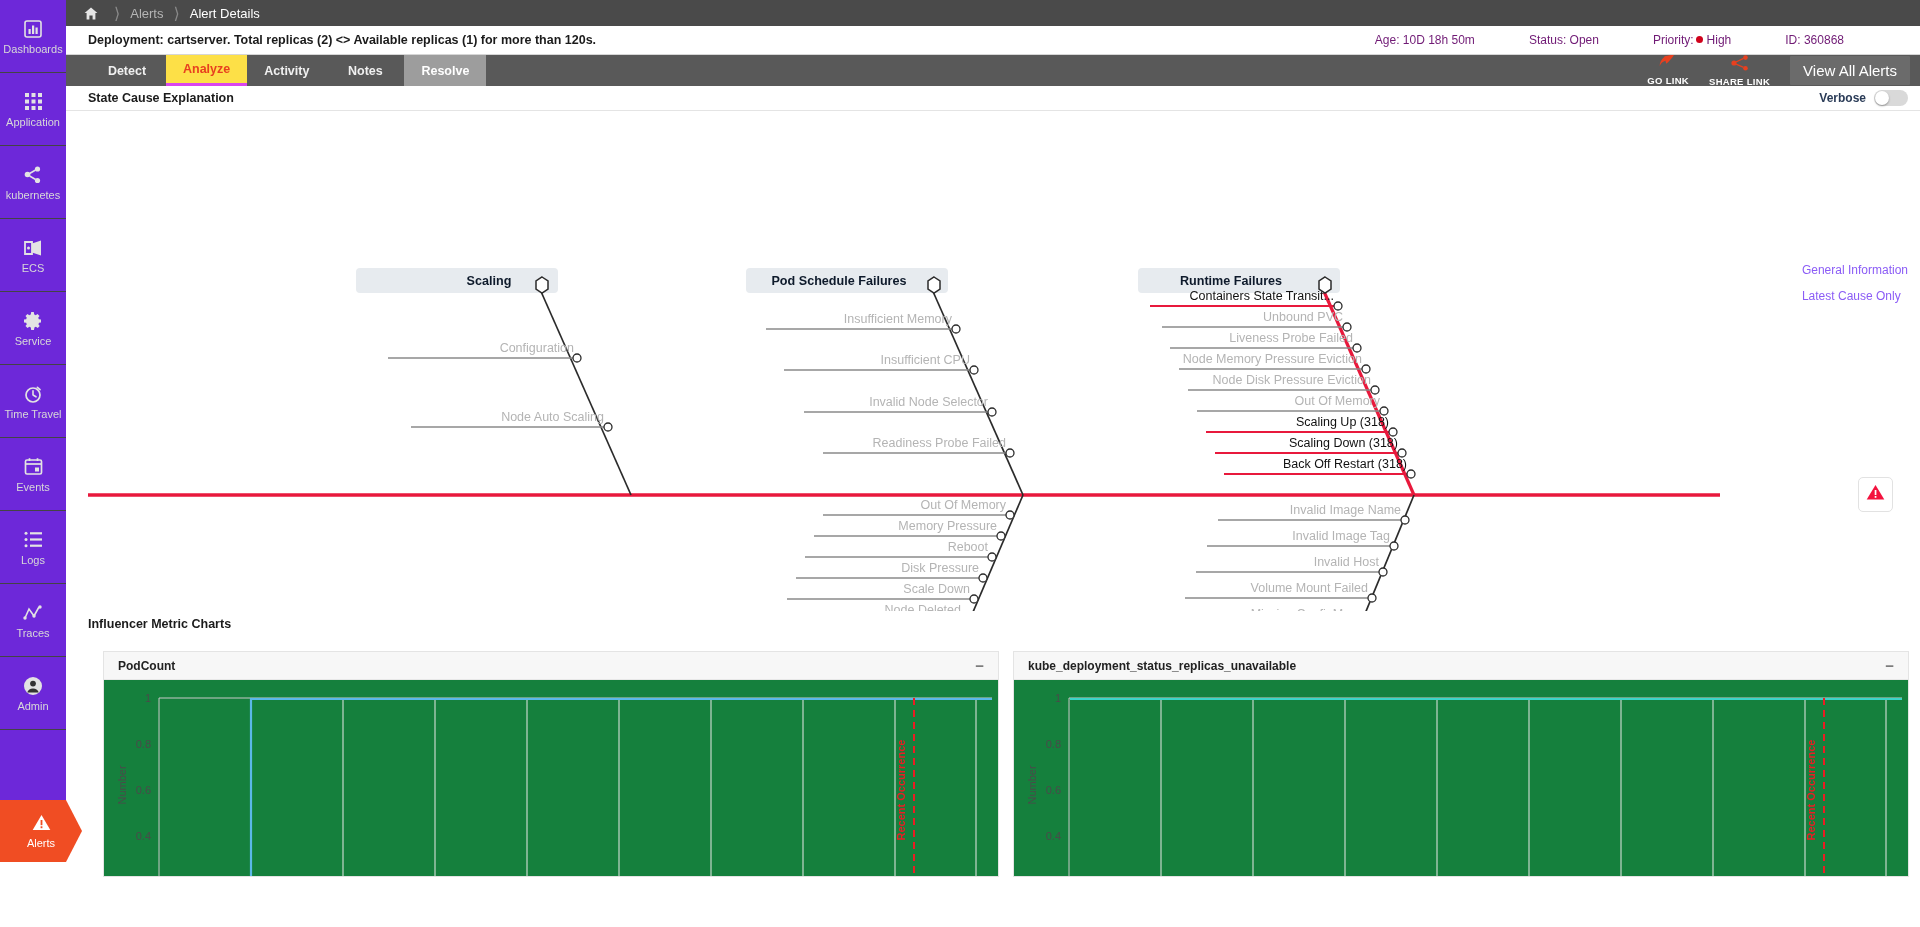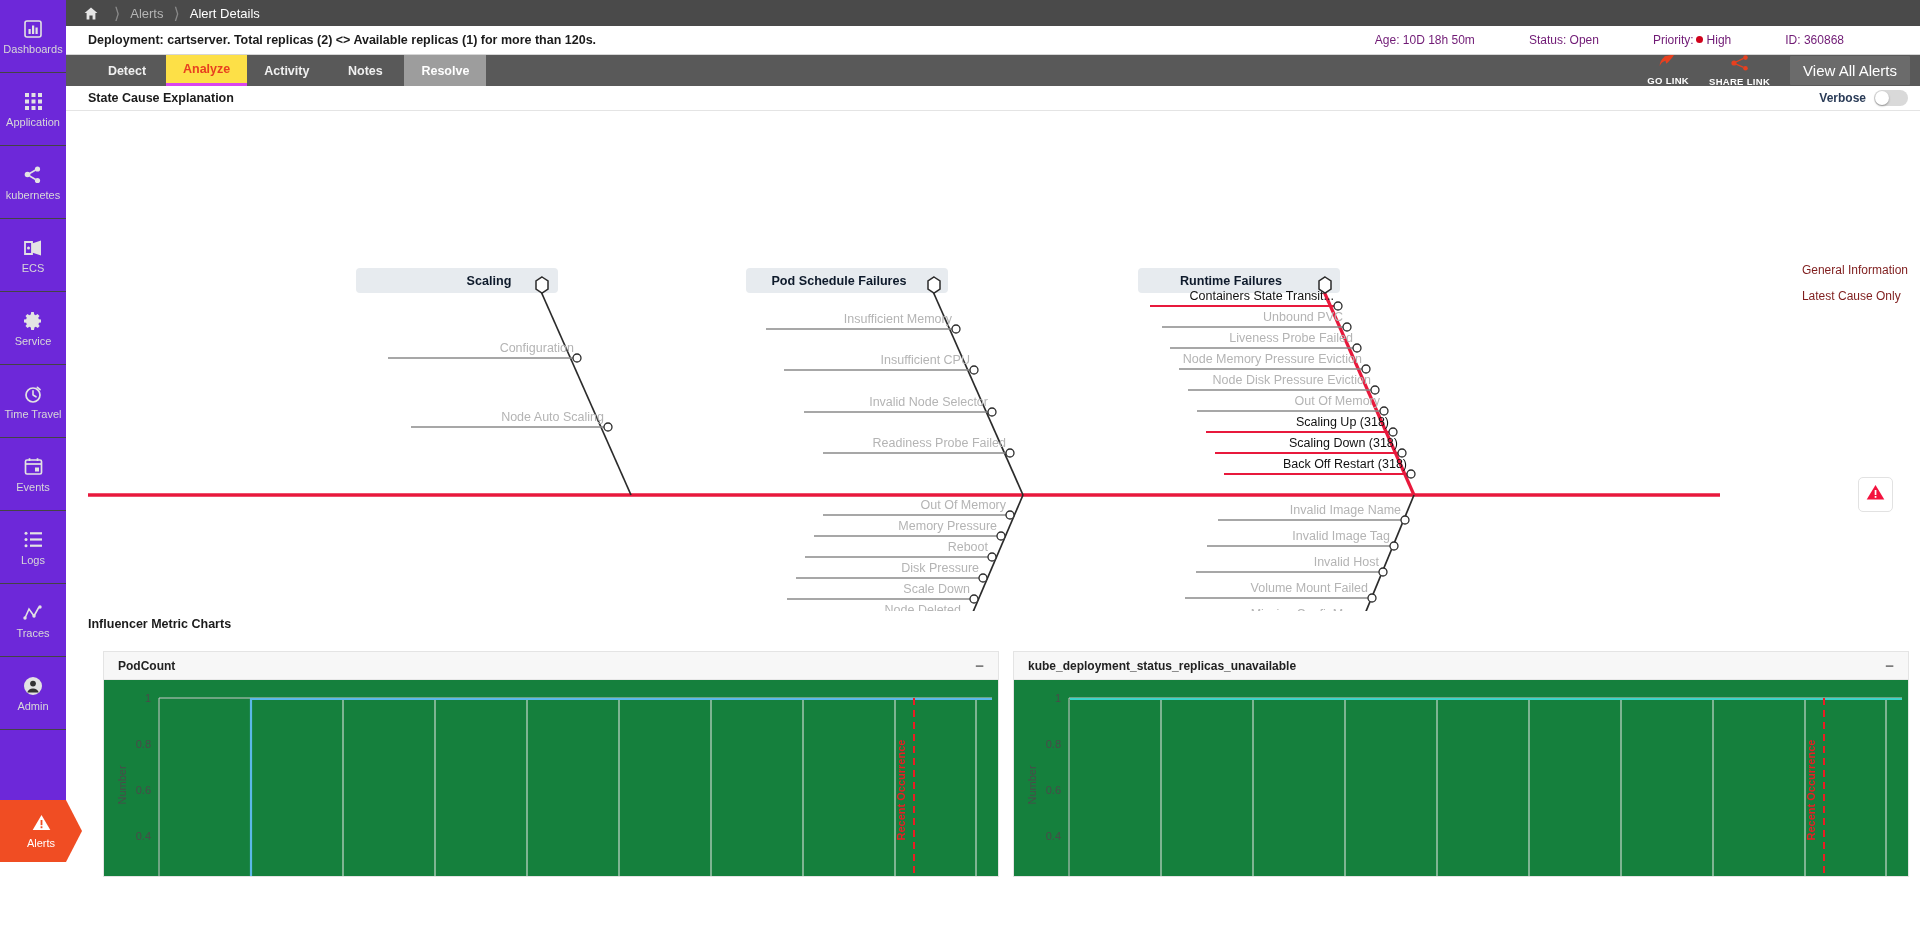--- a/index.html
+++ b/index.html
@@ -109,21 +109,21 @@
     border-radius:50%; background:#ffffff; box-shadow: 0 1px 2px rgba(0,0,0,.35);
   }
 
   
   .fish-wrap { position: relative; height: 500px; width: 100%; }
   .fish-svg { position:absolute; top:0; left:0; }
   .side-links {
     position: absolute; right: 18px; top: 152px;
     display: flex; flex-direction: column; gap: 12px;
   }
-  .side-links a { color: #7f1d1d; font-size: 12px; text-decoration: none; cursor: pointer; }
+  .side-links a { color: #8b5cf6; font-size: 12px; text-decoration: none; cursor: pointer; }
   .warn-box {
     position:absolute; right: 33px; top: 366px;
     width: 35px; height: 35px; border: 1px solid #e2e2e2; border-radius: 5px;
     background: #fff; display:flex; align-items:center; justify-content:center;
     cursor: pointer;
   }
 
   
   .inf-head {
     padding: 6px 0 6px 22px; font-size: 12.5px; font-weight: bold; color: #1b1b1b;

